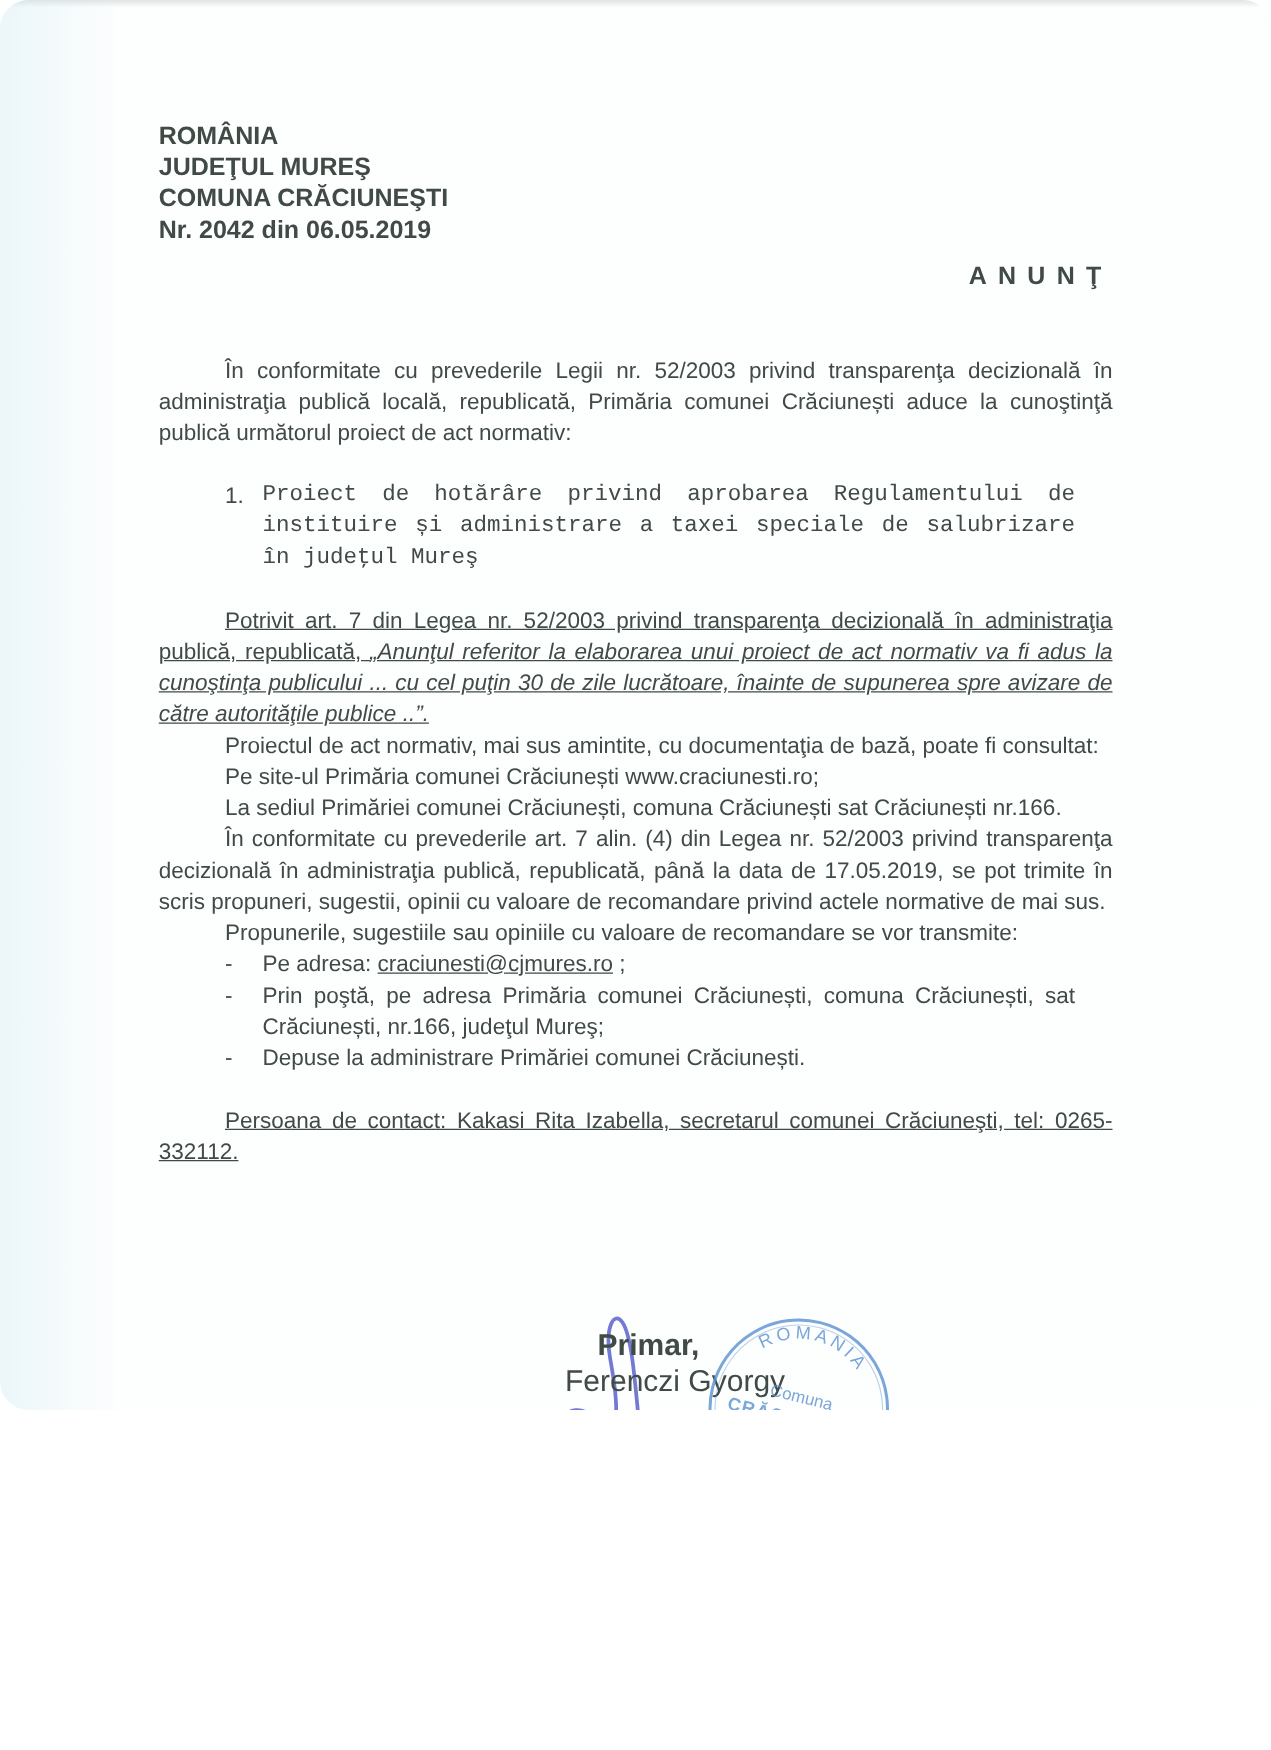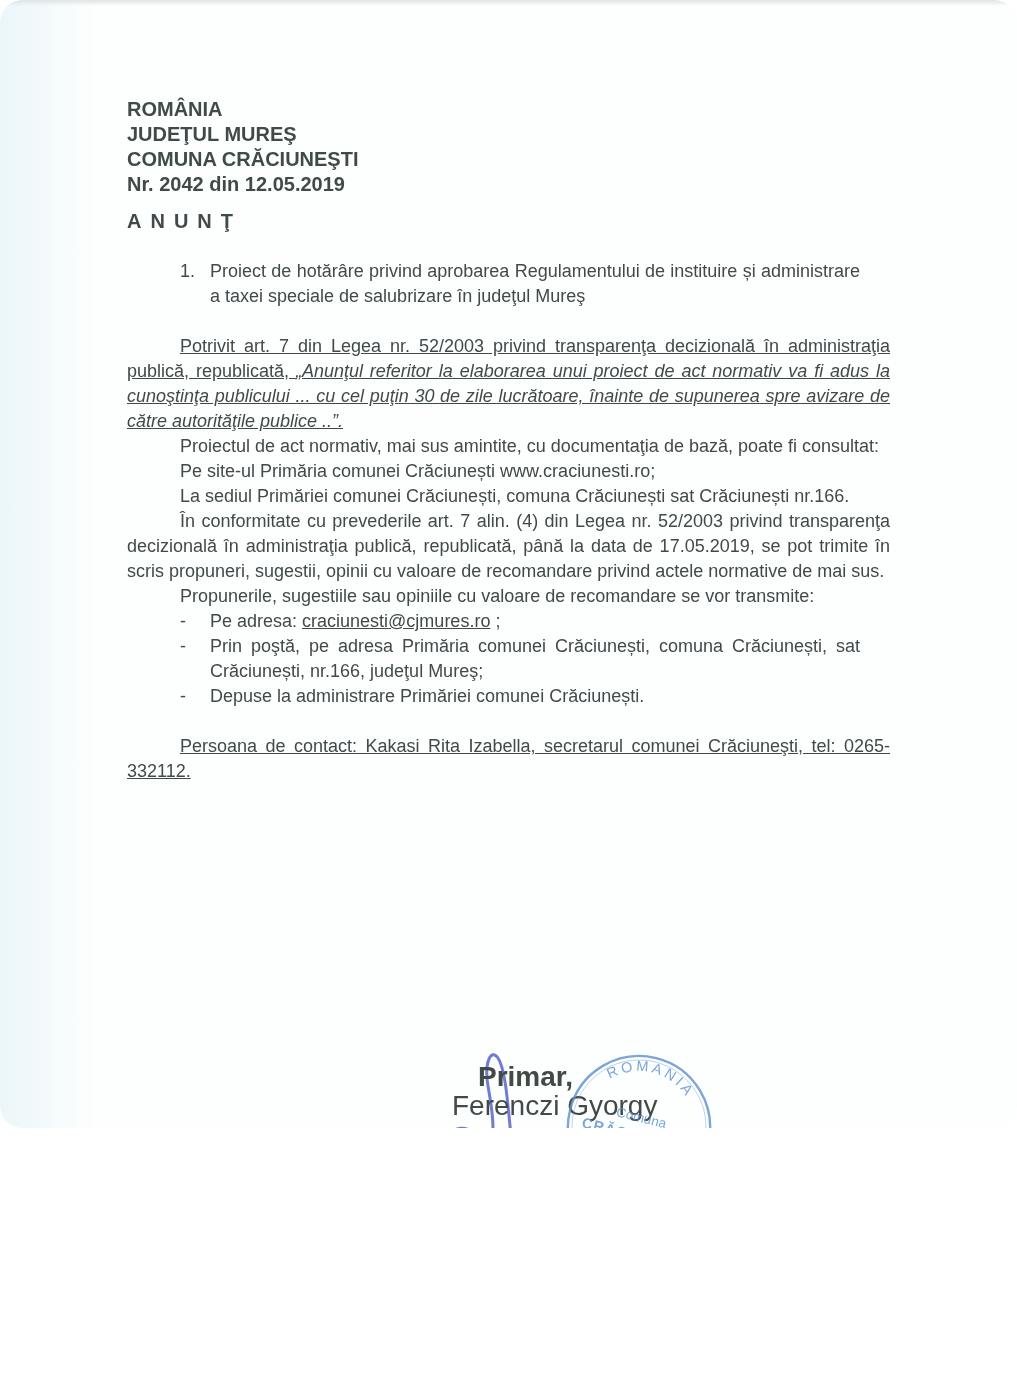--- a/index.html
+++ b/index.html
@@ -20,56 +20,57 @@
       linear-gradient(90deg, rgba(203,232,241,0.35), rgba(255,255,255,0) 95px),
       linear-gradient(180deg, rgba(150,160,160,0.28), rgba(255,255,255,0) 6px);
     pointer-events:none;
   }
   .content {
     position:absolute; left:127px; top:97px; width:763px;
     font-size:18px; line-height:25px;
   }
   .doc-header { font-weight:bold; font-size:20px; line-height:25px; }
   .doc-title {
-    font-weight:bold; font-size:20px; text-align:left;
+    font-weight:bold; font-size:20px; text-align:right;
     letter-spacing:9px; margin-top:12px;
   }
   .para { margin:0; text-align:justify; text-indent:53px; }
   .gap { margin-top:25px;text-decoration:underline; }
   .first-gap { margin-top:50px; }
   .quote { font-style:italic; }
   .num-item { display:flex; margin:25px 30px 0 53px; }
   .num-label { flex:0 0 30px; }
-  .num-text { flex:1; text-align:justify; }
+  .num-text { flex:1; text-align:justify;font-family:Liberation Mono, monospace; }
   .dash-list { list-style:none; margin:0 30px 0 53px; padding:0; }
   .dash-list li { display:flex; }
   .dash { flex:0 0 30px; }
   .li-text { flex:1; text-align:justify; }
   .email { text-decoration:underline; }
-  .sig-block { position:absolute; left:452px; top:1062px; font-size:28px; line-height:29px; }
+  .sig-block { position:absolute; left:452px; top:1062px; font-size:24px; line-height:29px; }
   .sig-role { font-weight:bold; padding-left:26px; }
   .sig-svg { position:absolute; left:428px; top:1046px; pointer-events:none; }
   .stamp-svg { position:absolute; left:554px; top:1042px; pointer-events:none; }
   .stamp-text { font-family:"Liberation Sans", sans-serif; }
 </style>
 </head>
 <body>
 
 <div class="page">
   <div class="content">
 
     <div class="doc-header">
       <div>ROMÂNIA</div>
       <div>JUDEŢUL MUREŞ</div>
       <div>COMUNA CRĂCIUNEŞTI</div>
-      <div>Nr. 2042 din 12.05.2019</div>
+      <div>Nr. 2042 din 06.05.2019</div>
     </div>
 
     <div class="doc-title">ANUNŢ</div>
 
+    <p class="para first-gap">În conformitate cu prevederile Legii nr. 52/2003 privind transparenţa decizională în administraţia publică locală, republicată, Primăria comunei Crăciunești aduce la cunoştinţă publică următorul proiect de act normativ:</p>
 
     <div class="num-item">
       <span class="num-label">1.</span>
       <span class="num-text">Proiect de hotărâre privind aprobarea Regulamentului de instituire și administrare a taxei speciale de salubrizare în judeţul Mureş</span>
     </div>
 
     <p class="para gap"><span>Potrivit art. 7 din Legea nr. 52/2003 privind transparenţa decizională în administraţia publică, republicată, </span><span class="quote">„Anunţul referitor la elaborarea unui proiect de act normativ va fi adus la cunoştinţa publicului ... cu cel puţin 30 de zile lucrătoare, înainte de supunerea spre avizare de către autorităţile publice ..”.</span></p>
 
     <p class="para">Proiectul de act normativ, mai sus amintite, cu documentaţia de bază, poate fi consultat:</p>
     <p class="para">Pe site-ul Primăria comunei Crăciunești www.craciunesti.ro;</p>

